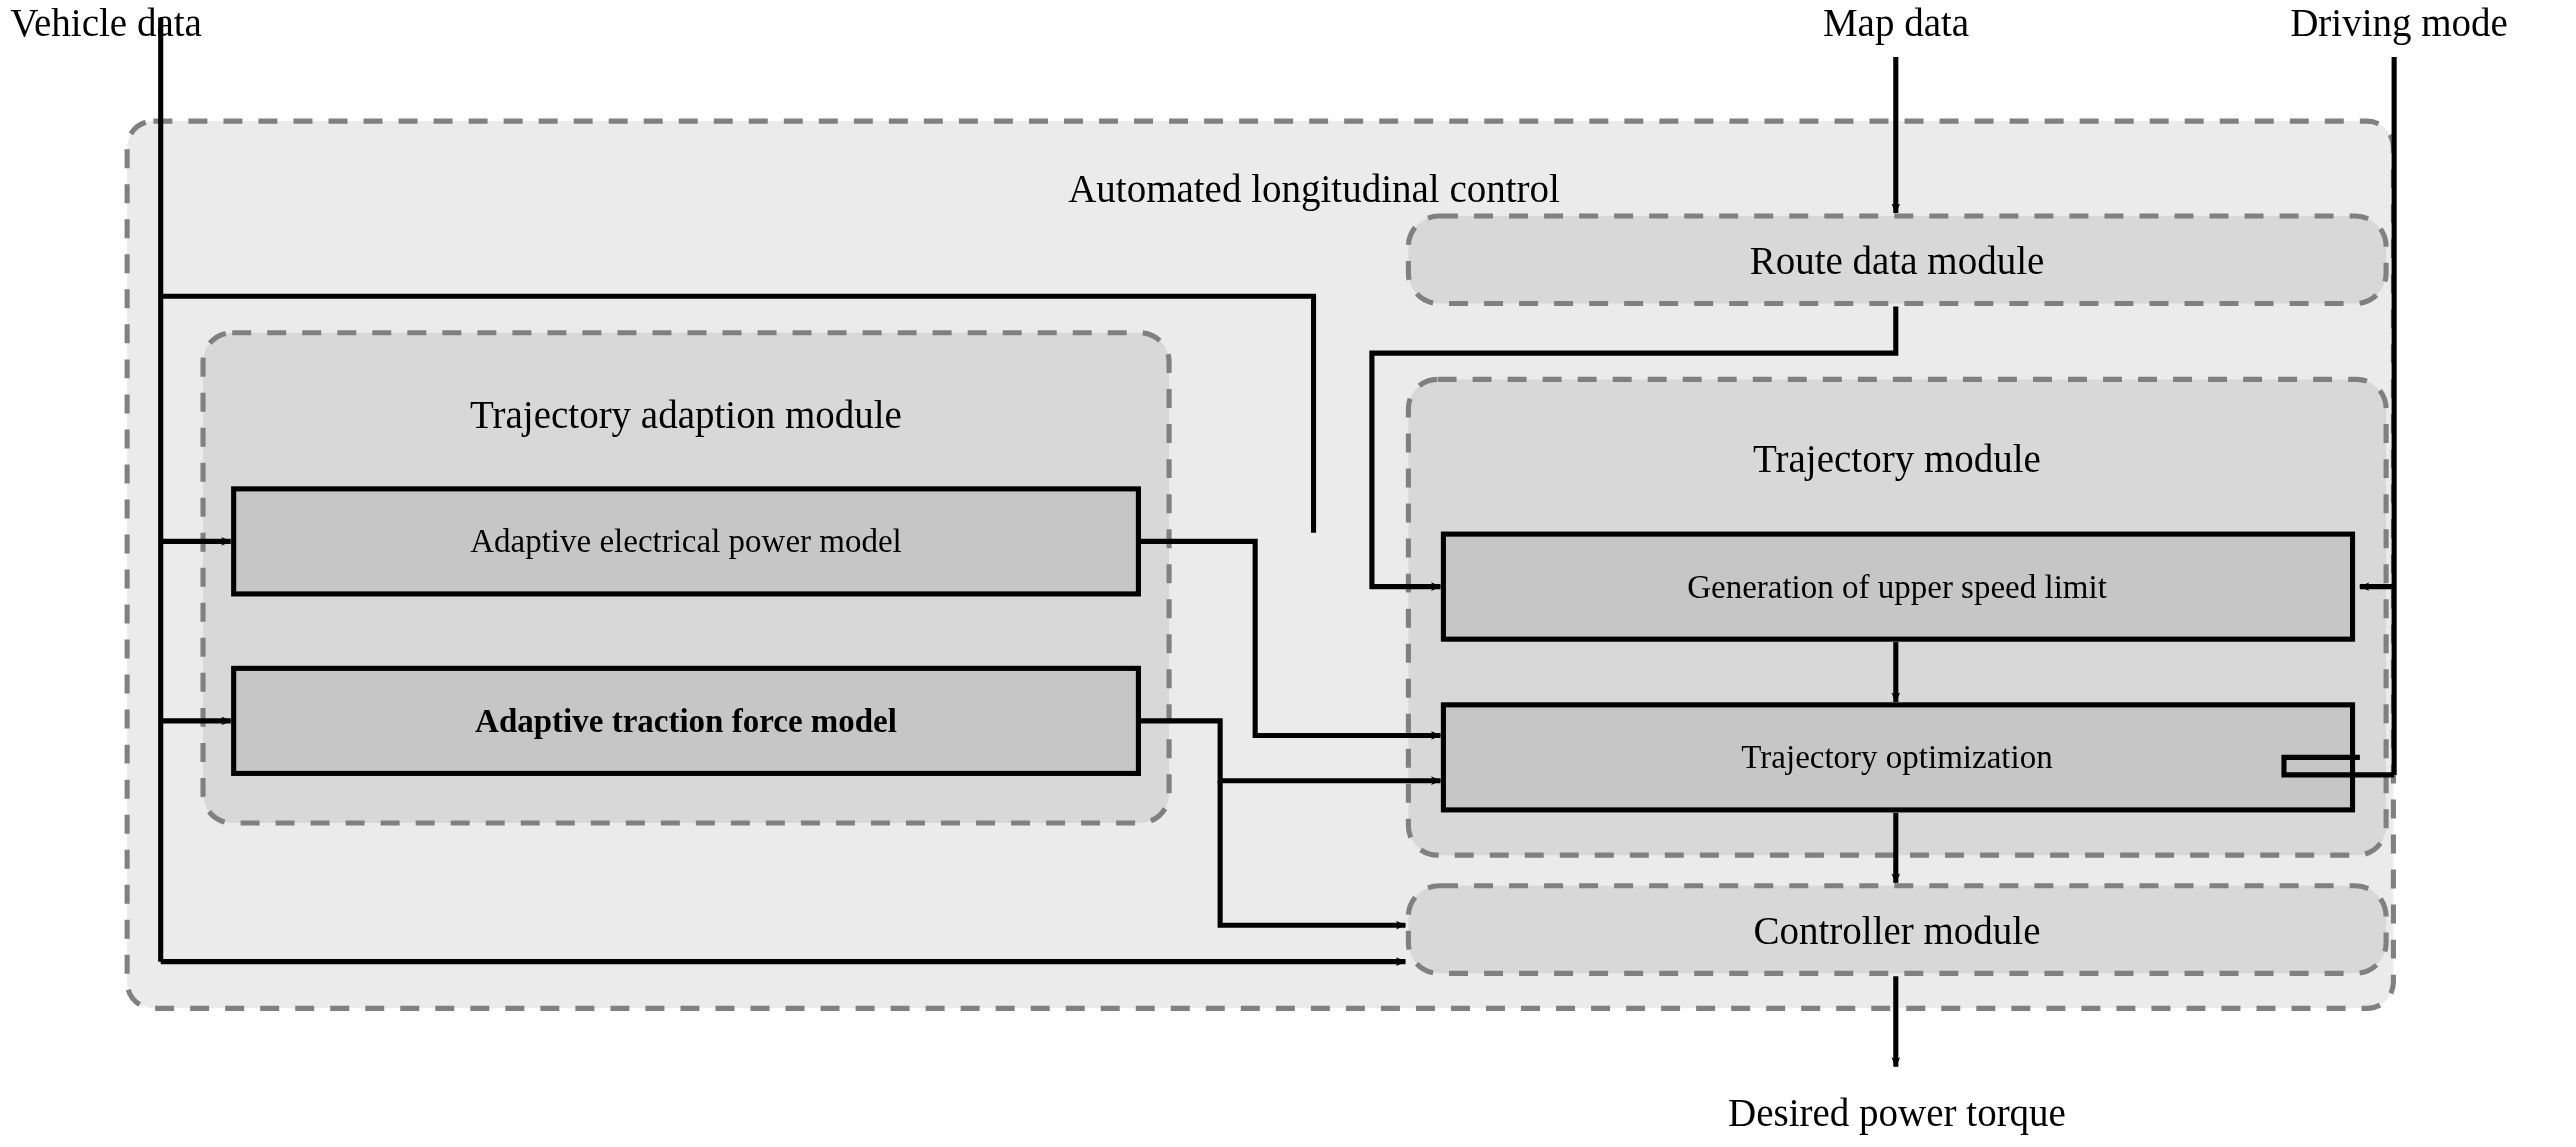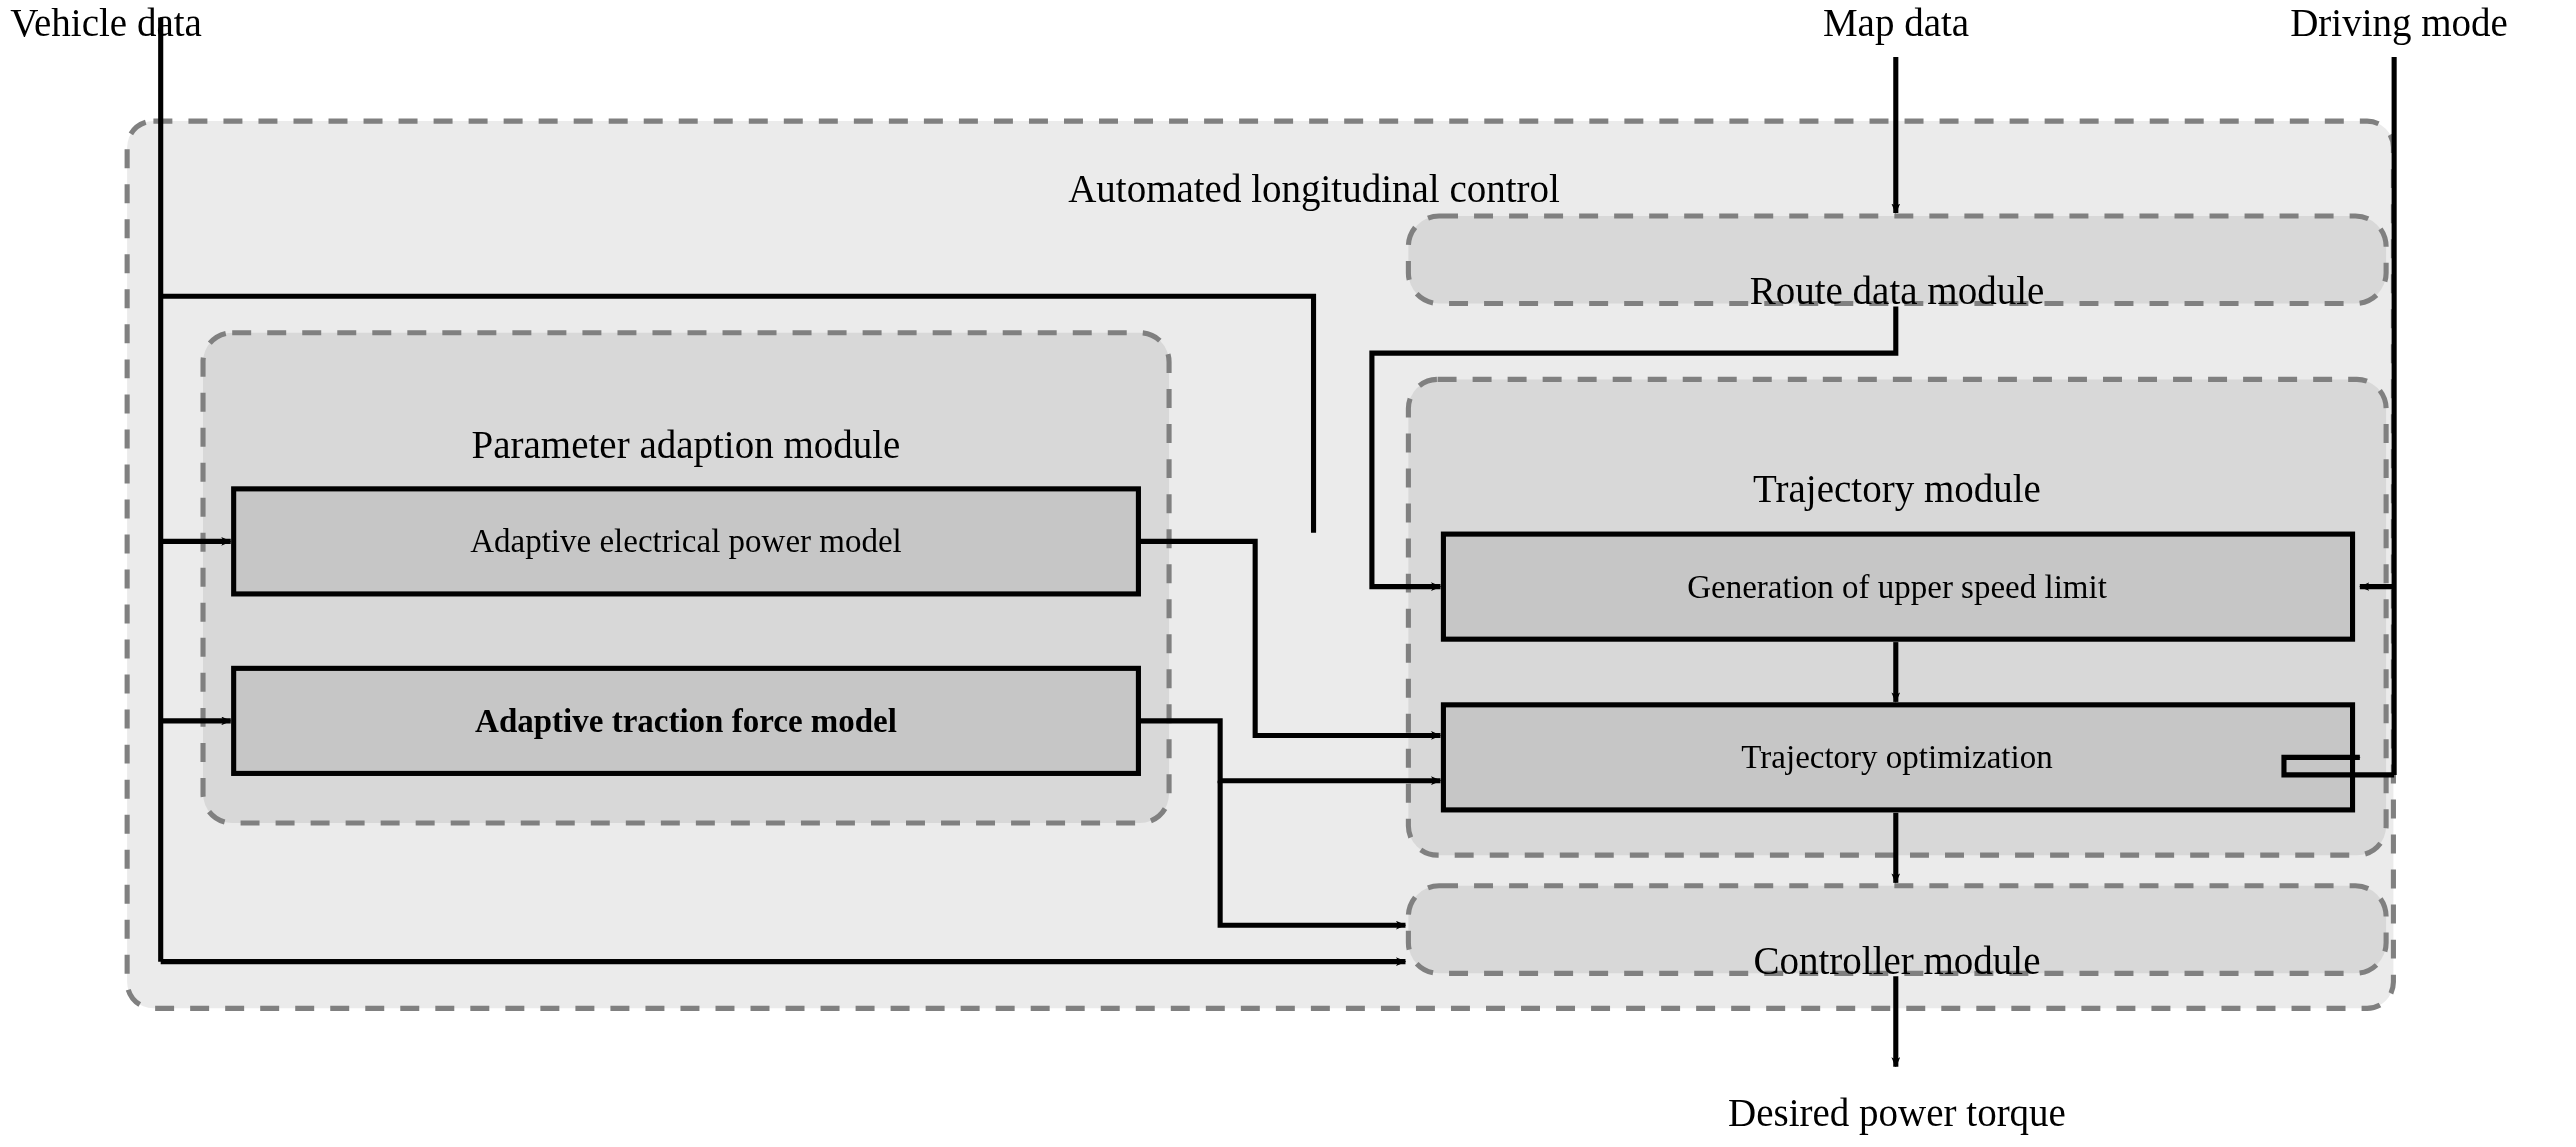--- a/index.html
+++ b/index.html
@@ -4,21 +4,21 @@
 <style>
   html,body{margin:0;padding:0;background:#ffffff;}
   body{width:2576px;height:1147px;overflow:hidden;
        font-family:"Liberation Serif","DejaVu Serif",serif;}
   #stage{position:relative;width:2576px;height:838px;}
   svg.layer{position:absolute;left:0;top:0;width:2576px;height:1147px;}
   .lbl{position:absolute;color:#000;white-space:nowrap;
        font-family:"Liberation Serif","DejaVu Serif",serif;}
   .ext-lbl{font-size:39px;}
   .title-lbl{font-size:39px;}
-  .mod-lbl{font-size:39px;margin-top:30px;}
+  .mod-lbl{font-size:39px;}
   .blk-lbl{font-size:33px;}
   .ctr{transform:translate(-50%,-50%);}
 </style>
 </head>
 <body>
 
 <div id="stage">
 
   <svg class="layer" viewBox="0 0 3530 1572">
     <defs>
@@ -79,21 +79,21 @@
   </svg>
 
   <div class="lbl ext-lbl" style="left:10.2px;top:0px;">Vehicle data</div>
 
   <div class="lbl ext-lbl ctr" style="left:1896px;top:22px;">Map data</div>
 
   <div class="lbl ext-lbl ctr" style="left:2399px;top:22px;">Driving mode</div>
 
   <div class="lbl title-lbl ctr" style="left:1314px;top:188px;">Automated longitudinal control</div>
 
-  <div class="lbl mod-lbl ctr" style="left:686px;top:414px;">Parameter adaption module</div>
+  <div class="lbl mod-lbl ctr" style="left:686px;top:414px;">Trajectory adaption module</div>
 
   <div class="lbl blk-lbl ctr" style="left:686px;top:541px;">Adaptive electrical power model</div>
 
   <div class="lbl blk-lbl ctr" style="left:686px;top:721px;font-weight:bold;">Adaptive traction force model</div>
 
   <div class="lbl mod-lbl ctr" style="left:1897px;top:260px;">Route data module</div>
 
   <div class="lbl mod-lbl ctr" style="left:1897px;top:458px;">Trajectory module</div>
 
   <div class="lbl blk-lbl ctr" style="left:1897px;top:587px;">Generation of upper speed limit</div>

